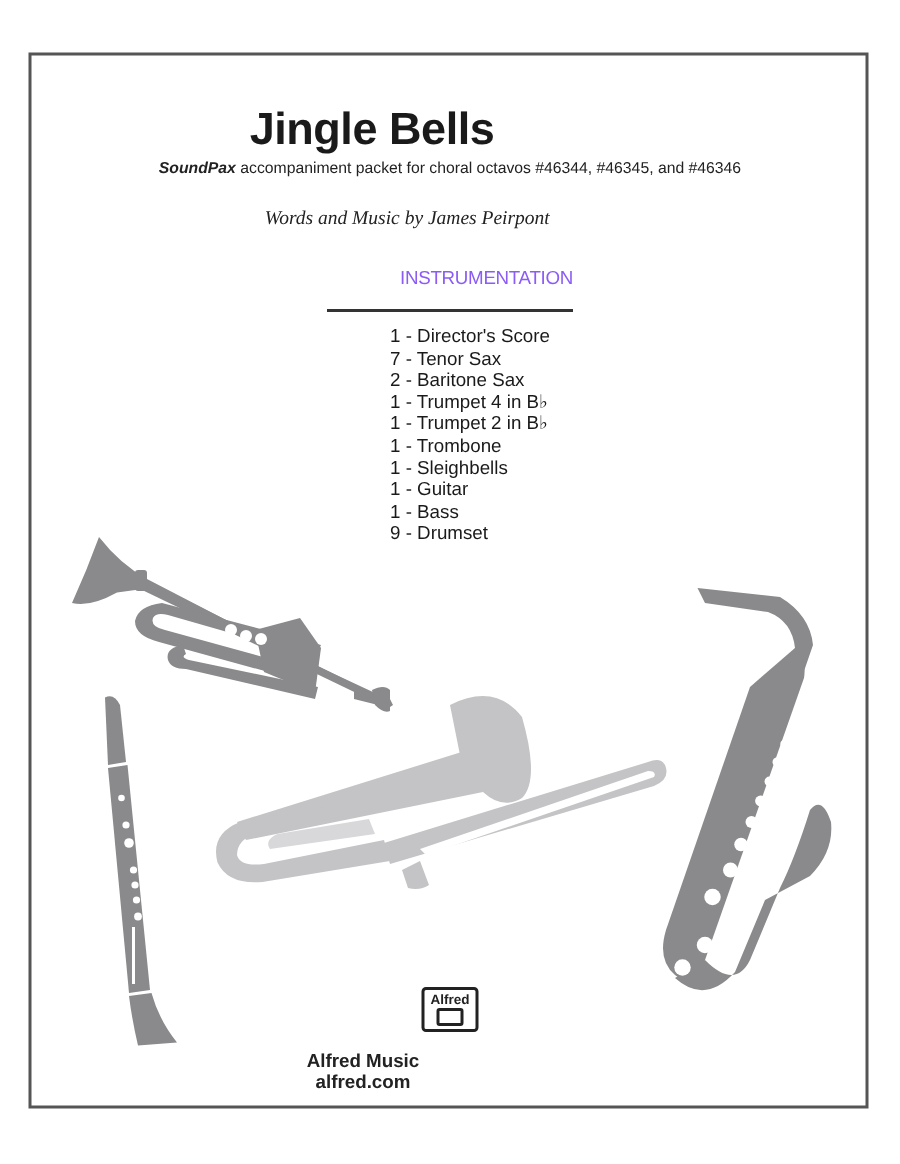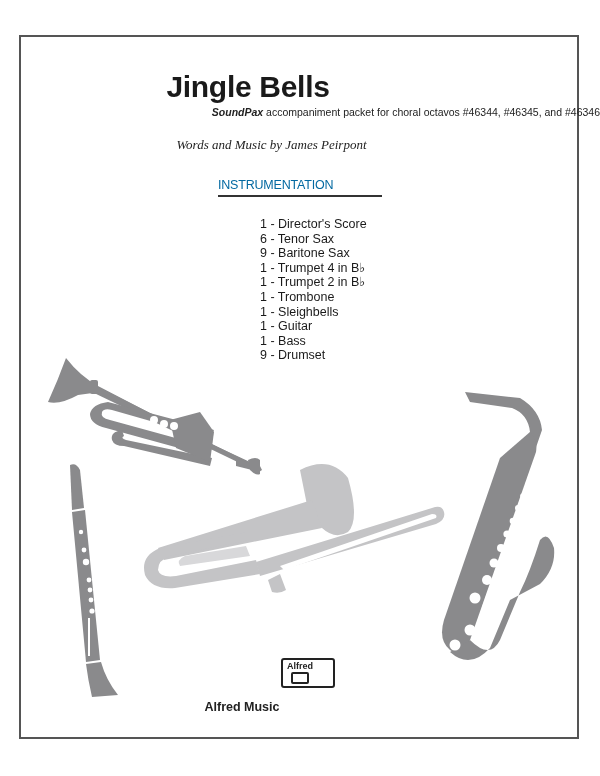--- a/index.html
+++ b/index.html
@@ -1,26 +1,26 @@
 <!DOCTYPE html>
 <html><head>
   <meta charset="utf-8">
   <style>
     html, body { margin: 0; padding: 0; background: #ffffff; }
     body { width: 600px; height: 776px; position: relative; overflow: hidden; font-family: "Liberation Sans", sans-serif; color: #1a1a1a; }
     .frame { position: absolute; left: 19px; top: 35px; width: 560px; height: 704px; border: 2px solid #555; box-sizing: border-box; }
     .title { position: absolute; left: 0; width: 496px; top: 70px; text-align: center; font-family: "Liberation Sans", sans-serif; font-weight: bold; font-size: 30px; letter-spacing: -0.3px; color: #1a1a1a; }
-    .subtitle { position: absolute; left: 0; width: 600px; top: 106px; text-align: right; font-size: 10.5px; color: #222; }
+    .subtitle { position: absolute; left: 0; width: 600px; top: 106px; text-align: center; font-size: 10.5px; color: #222; }
     .subtitle .brand { font-weight: bold; font-style: italic; }
     .credits { position: absolute; left: 0; width: 543px; top: 137px; text-align: center; font-family: "Liberation Serif", serif; font-style: italic; font-size: 13px; line-height: 16px; color: #222; }
-    .instr-head { position: absolute; left: 218px; width: 164px; top: 178px; text-align: left; font-size: 12.5px; letter-spacing: -0.2px; color: #0369a1; padding-bottom: 3px; border-bottom: 2px solid #333; }
+    .instr-head { position: absolute; left: 218px; width: 164px; top: 178px; text-align: right; font-size: 12.5px; letter-spacing: -0.2px; color: #8b5cf6; padding-bottom: 14px; border-bottom: 2px solid #333; }
     .parts { position: absolute; left: 248px; top: 205px; list-style: none; margin: 12px; padding: 0; font-size: 12.5px; line-height: 14.6px; color: #1a1a1a; }
     .parts li { white-space: nowrap; }
     .art { position: absolute; left: 0; top: 0; }
-    .logo { position: absolute; left: 281px; top: 658px; width: 54px; height: 30px; border: 2px solid #222; border-radius: 3px; box-sizing: border-box; background: #fff; }
+    .logo { position: absolute; left: 281px; top: 658px; width: 38px; height: 30px; border: 2px solid #222; border-radius: 3px; box-sizing: border-box; background: #fff; }
     .logo-word { position: absolute; left: 0; top: 1px; width: 34px; text-align: center; font-size: 9px; font-weight: bold; color: #222; }
     .logo-mark { position: absolute; left: 8px; top: 12px; width: 18px; height: 12px; border: 2px solid #222; box-sizing: border-box; border-radius: 2px; }
     .publisher { position: absolute; left: 0; width: 484px; top: 700px; text-align: center; font-weight: bold; font-size: 12.5px; line-height: 14px; color: #222; }
   </style>
 </head>
 <body>
 
 <div class="frame"></div>
 
 <div class="title">Jingle Bells</div>
@@ -28,22 +28,22 @@
 <div class="subtitle"><span class="brand">SoundPax</span><span> accompaniment packet for choral octavos #46344, #46345, and #46346</span></div>
 
 <div class="credits">
   <div>Words and Music by James Peirpont</div>
 </div>
 
 <div class="instr-head">INSTRUMENTATION</div>
 
 <ul class="parts">
   <li>1 - Director's Score</li>
-  <li>6 - Tenor Sax</li>
-  <li>9 - Baritone Sax</li>
+  <li>7 - Tenor Sax</li>
+  <li>2 - Baritone Sax</li>
   <li>1 - Trumpet 4 in B♭</li>
   <li>1 - Trumpet 2 in B♭</li>
   <li>1 - Trombone</li>
   <li>1 - Sleighbells</li>
   <li>1 - Guitar</li>
   <li>1 - Bass</li>
   <li>9 - Drumset</li>
 </ul>
 
 <svg class="art" width="600" height="776" viewBox="0 0 600 776">
@@ -109,13 +109,14 @@
   </g>
 </svg>
 
 <div class="logo">
   <div class="logo-word">Alfred</div>
   <div class="logo-mark"></div>
 </div>
 
 <div class="publisher">
   <div>Alfred Music</div>
+  <div>alfred.com</div>
 </div>
 
 </body></html>

